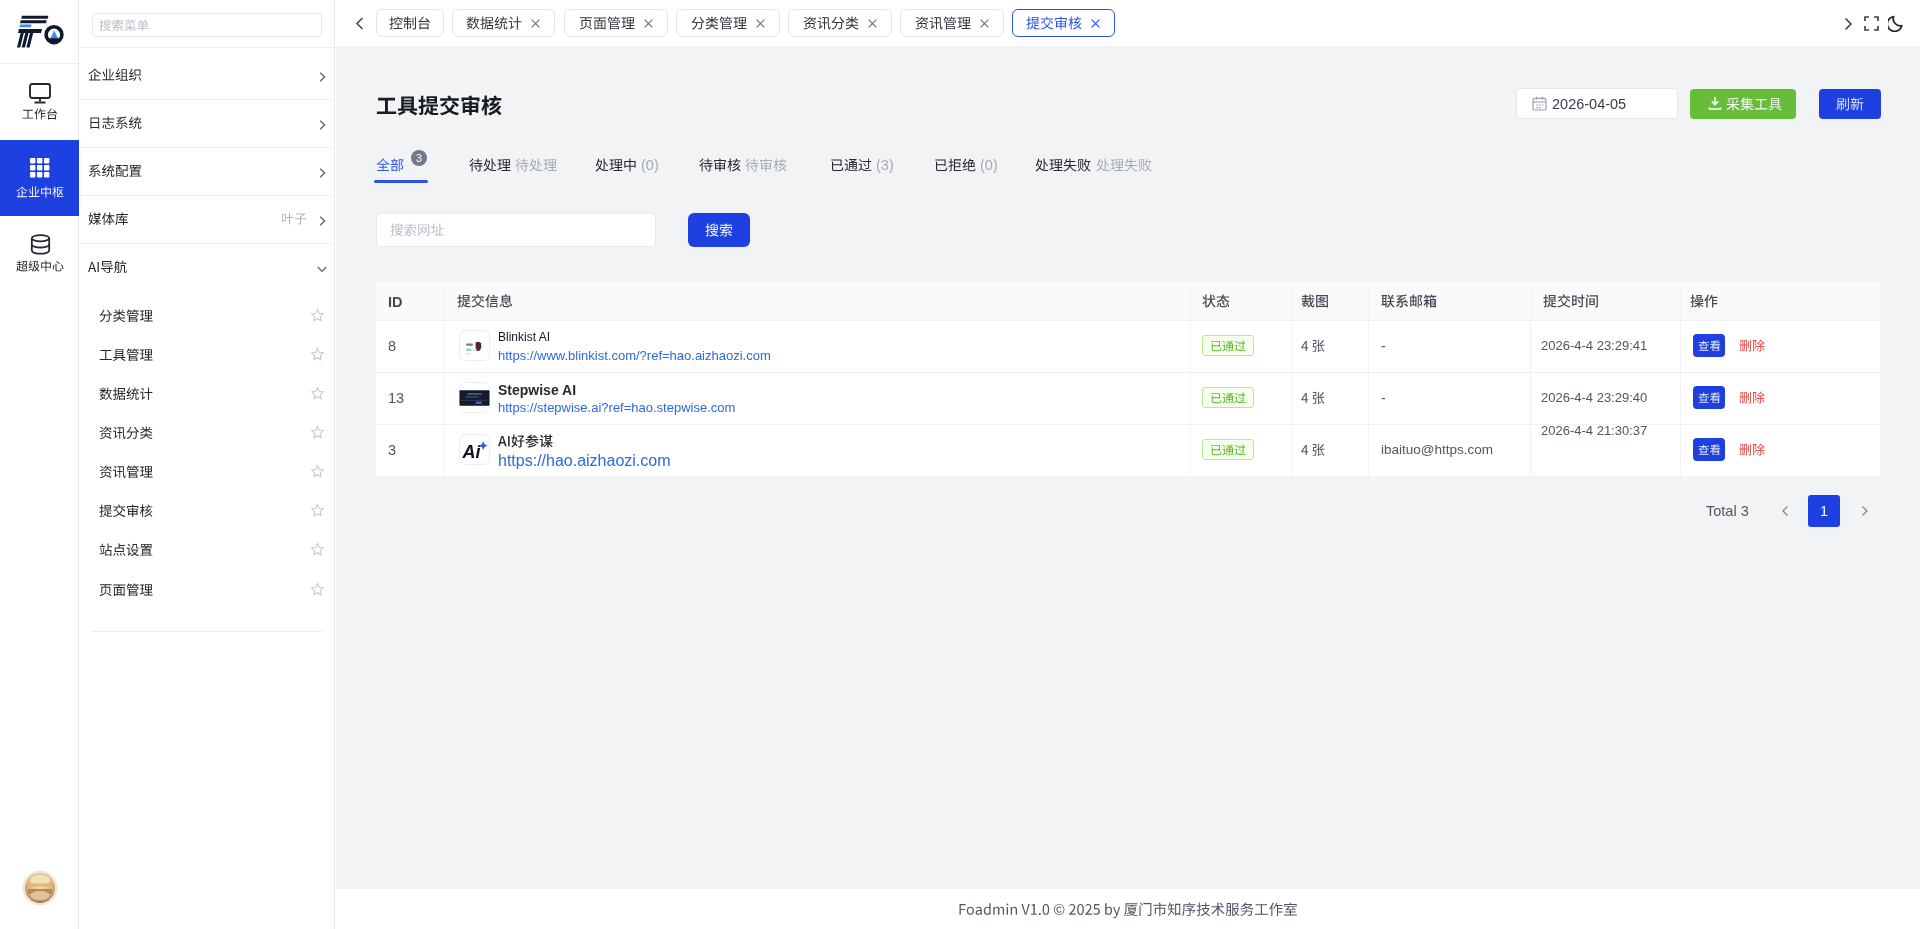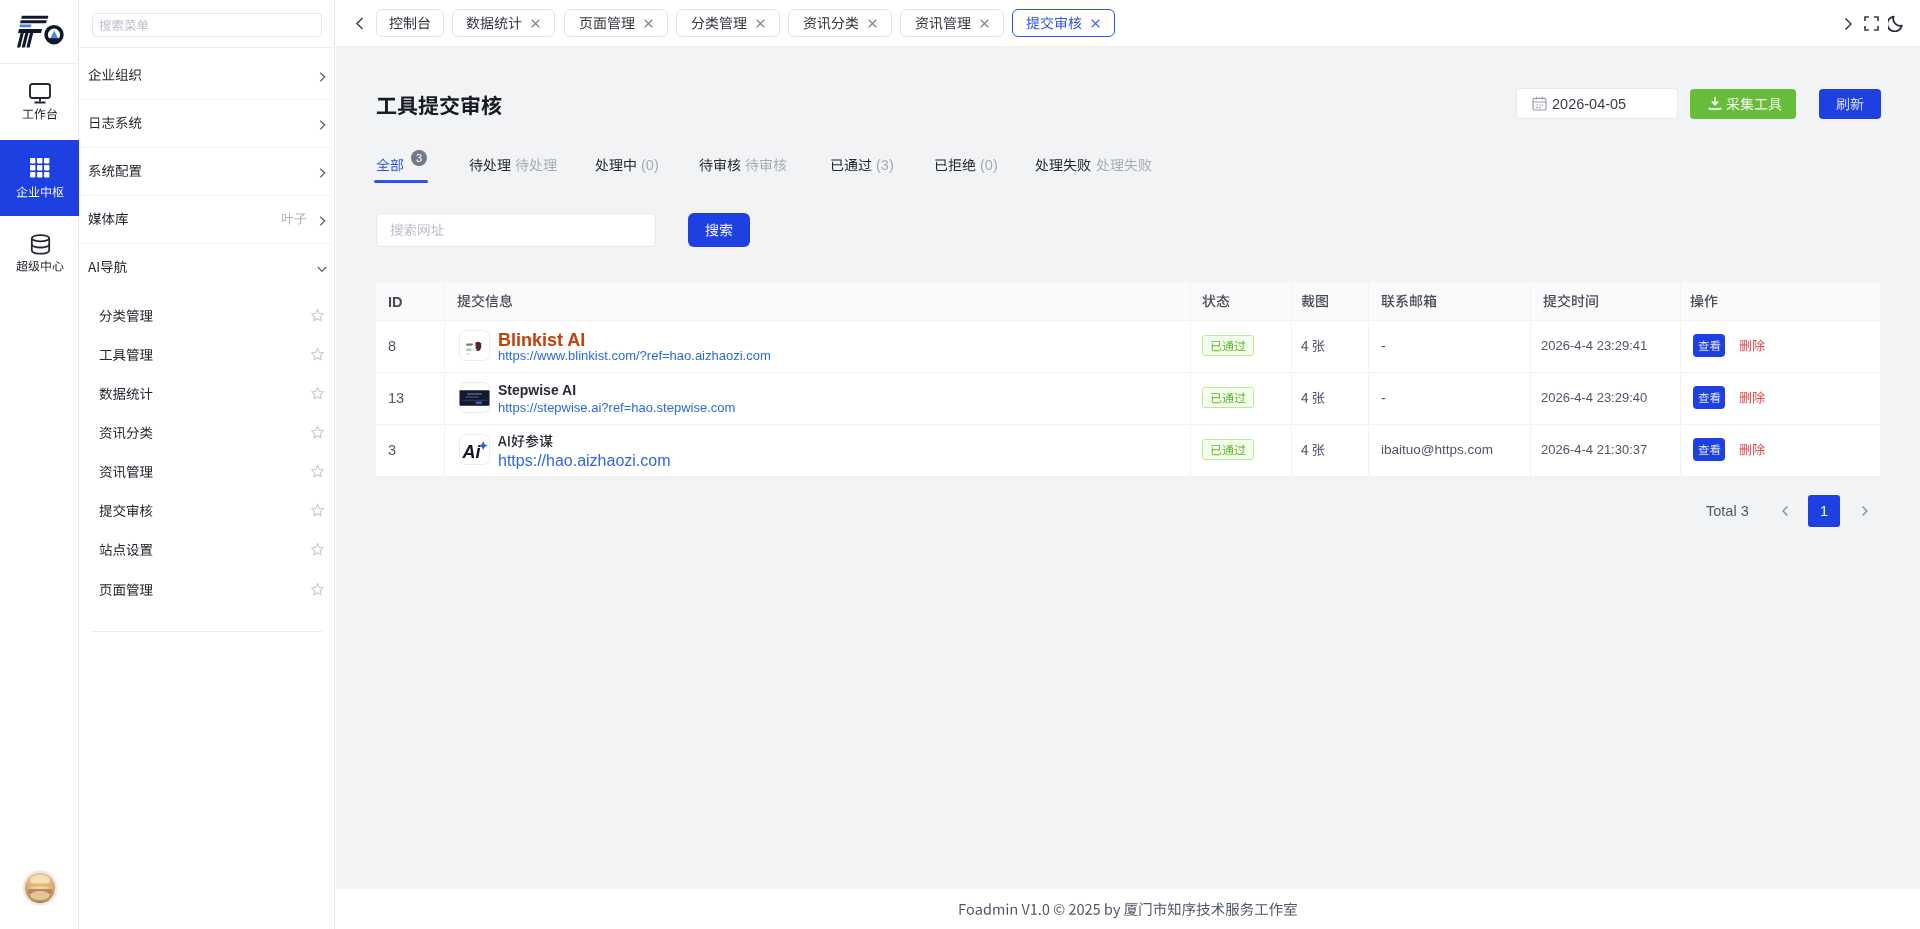--- a/index.html
+++ b/index.html
@@ -417,21 +417,21 @@
     </div>
 <div class="abs" style="left:52px;top:337.5px;font-size:14.5px;color:#4e5564">8</div>
 <div class="abs" style="left:123px;top:330.0px"><svg width="31" height="31" viewBox="0 0 31 31">
         <rect x="0.5" y="0.5" width="30" height="30" rx="6" fill="#fff" stroke="#ececf0"></rect>
 <rect x="7" y="13.5" width="7" height="2.2" rx="1.1" fill="#6d8279"></rect>
 <rect x="7" y="18.5" width="5.5" height="2.6" rx="1.2" fill="#9fd3b4"></rect>
 <rect x="7" y="23" width="4" height="1.6" rx="0.8" fill="#cfe8da"></rect>
 <path d="M16.5 12.5 q4 -2 5.5 0.8 q1.2 3.2 -1 7 q-2.2 1.4 -4.2 0.2 Z" fill="#54272e"></path>
 <rect x="12" y="19" width="6" height="1.4" rx="0.7" fill="#d8ebe0"></rect>
       </svg></div>
-<div class="abs" style="left:162px;top:330.0px;font-size:18px;font-weight:bold;color:#c2410c">Blinkist AI</div>
+<div class="abs" style="left:162px;top:330.0px;font-size:12px;font-weight:normal;color:#0f172a">Blinkist AI</div>
 <div class="abs" style="left:162px;top:347.5px;font-size:13px;color:#2b69e0">https://www.blinkist.com/?ref=hao.aizhaozi.com</div>
 <div class="abs" style="left:866px;top:335.0px">
       <div style="width:52px;height:21px;background:#f6ffed;border:1px solid #b7eb8f;border-radius:3px;display:flex;align-items:center;justify-content:center">
         <svg width="36.0" height="12" viewBox="0 0 36.0 12" style="overflow:visible;display:block">
           <path d="M1.1 1.2V2.1H9.0V5.3H2.7V3.3H1.8V9.3C1.8 10.8 2.4 11.2 4.3 11.2C4.8 11.2 8.3 11.2 8.8 11.2C10.8 11.2 11.2 10.5 11.4 8.3C11.2 8.3 10.8 8.1 10.5 7.9C10.3 9.9 10.1 10.3 8.8 10.3C8.0 10.3 4.9 10.3 4.3 10.3C2.9 10.3 2.7 10.1 2.7 9.3V6.2H9.0V6.8H9.9V1.2Z M12.8 1.5C13.5 2.1 14.4 3.0 14.8 3.5L15.5 2.9C15.0 2.4 14.1 1.5 13.4 1.0ZM15.1 5.0H12.5V5.8H14.2V9.2C13.7 9.5 13.1 10.0 12.5 10.7L13.0 11.4C13.6 10.6 14.2 9.9 14.6 9.9C14.9 9.9 15.3 10.3 15.8 10.6C16.7 11.1 17.7 11.2 19.1 11.2C20.4 11.2 22.5 11.2 23.4 11.1C23.4 10.9 23.5 10.5 23.6 10.2C22.4 10.4 20.6 10.5 19.2 10.5C17.8 10.5 16.8 10.4 16.0 9.9C15.6 9.6 15.3 9.4 15.1 9.3ZM16.4 0.9V1.6H21.4C21.0 2.0 20.3 2.4 19.7 2.7C19.2 2.4 18.5 2.1 18.0 2.0L17.4 2.5C18.2 2.7 19.0 3.1 19.8 3.5H16.4V9.7H17.2V7.7H19.2V9.7H20.1V7.7H22.1V8.8C22.1 9.0 22.1 9.0 21.9 9.0C21.8 9.0 21.3 9.0 20.7 9.0C20.8 9.2 20.9 9.5 21.0 9.7C21.8 9.7 22.3 9.7 22.6 9.6C22.9 9.5 23.0 9.3 23.0 8.8V3.5H21.4C21.2 3.3 20.9 3.2 20.5 3.0C21.4 2.6 22.4 1.9 23.0 1.3L22.4 0.9L22.3 0.9ZM22.1 4.2V5.2H20.1V4.2ZM17.2 5.9H19.2V7.0H17.2ZM17.2 5.2V4.2H19.2V5.2ZM22.1 5.9V7.0H20.1V5.9Z M24.9 1.3C25.6 1.9 26.4 2.8 26.7 3.3L27.5 2.8C27.1 2.2 26.3 1.4 25.6 0.8ZM28.6 4.8C29.2 5.6 29.9 6.6 30.3 7.3L31.0 6.8C30.7 6.2 29.9 5.2 29.3 4.4ZM27.1 5.0H24.6V5.8H26.3V9.0C25.7 9.2 25.1 9.7 24.4 10.4L25.1 11.2C25.7 10.4 26.3 9.7 26.7 9.7C26.9 9.7 27.3 10.1 27.8 10.4C28.7 11.0 29.7 11.1 31.2 11.1C32.3 11.1 34.4 11.0 35.3 11.0C35.3 10.7 35.5 10.2 35.6 10.0C34.4 10.1 32.6 10.2 31.2 10.2C29.8 10.2 28.8 10.1 28.0 9.6C27.6 9.4 27.4 9.2 27.1 9.0ZM32.6 0.5V2.6H28.0V3.5H32.6V8.3C32.6 8.5 32.6 8.5 32.3 8.5C32.1 8.6 31.2 8.6 30.4 8.5C30.5 8.8 30.6 9.2 30.7 9.4C31.8 9.4 32.5 9.4 33.0 9.3C33.4 9.1 33.6 8.9 33.6 8.3V3.5H35.2V2.6H33.6V0.5Z" fill="#59b625"></path>
         </svg>
       </div>
     </div>
 <div style="position:absolute;left:965px;top:338.5px">
       <svg width="24.0" height="13.5" viewBox="0 0 24.0 13.5" style="overflow:visible;display:block">
@@ -507,21 +507,21 @@
           <path d="M1.1 1.2V2.1H9.0V5.3H2.7V3.3H1.8V9.3C1.8 10.8 2.4 11.2 4.3 11.2C4.8 11.2 8.3 11.2 8.8 11.2C10.8 11.2 11.2 10.5 11.4 8.3C11.2 8.3 10.8 8.1 10.5 7.9C10.3 9.9 10.1 10.3 8.8 10.3C8.0 10.3 4.9 10.3 4.3 10.3C2.9 10.3 2.7 10.1 2.7 9.3V6.2H9.0V6.8H9.9V1.2Z M12.8 1.5C13.5 2.1 14.4 3.0 14.8 3.5L15.5 2.9C15.0 2.4 14.1 1.5 13.4 1.0ZM15.1 5.0H12.5V5.8H14.2V9.2C13.7 9.5 13.1 10.0 12.5 10.7L13.0 11.4C13.6 10.6 14.2 9.9 14.6 9.9C14.9 9.9 15.3 10.3 15.8 10.6C16.7 11.1 17.7 11.2 19.1 11.2C20.4 11.2 22.5 11.2 23.4 11.1C23.4 10.9 23.5 10.5 23.6 10.2C22.4 10.4 20.6 10.5 19.2 10.5C17.8 10.5 16.8 10.4 16.0 9.9C15.6 9.6 15.3 9.4 15.1 9.3ZM16.4 0.9V1.6H21.4C21.0 2.0 20.3 2.4 19.7 2.7C19.2 2.4 18.5 2.1 18.0 2.0L17.4 2.5C18.2 2.7 19.0 3.1 19.8 3.5H16.4V9.7H17.2V7.7H19.2V9.7H20.1V7.7H22.1V8.8C22.1 9.0 22.1 9.0 21.9 9.0C21.8 9.0 21.3 9.0 20.7 9.0C20.8 9.2 20.9 9.5 21.0 9.7C21.8 9.7 22.3 9.7 22.6 9.6C22.9 9.5 23.0 9.3 23.0 8.8V3.5H21.4C21.2 3.3 20.9 3.2 20.5 3.0C21.4 2.6 22.4 1.9 23.0 1.3L22.4 0.9L22.3 0.9ZM22.1 4.2V5.2H20.1V4.2ZM17.2 5.9H19.2V7.0H17.2ZM17.2 5.2V4.2H19.2V5.2ZM22.1 5.9V7.0H20.1V5.9Z M24.9 1.3C25.6 1.9 26.4 2.8 26.7 3.3L27.5 2.8C27.1 2.2 26.3 1.4 25.6 0.8ZM28.6 4.8C29.2 5.6 29.9 6.6 30.3 7.3L31.0 6.8C30.7 6.2 29.9 5.2 29.3 4.4ZM27.1 5.0H24.6V5.8H26.3V9.0C25.7 9.2 25.1 9.7 24.4 10.4L25.1 11.2C25.7 10.4 26.3 9.7 26.7 9.7C26.9 9.7 27.3 10.1 27.8 10.4C28.7 11.0 29.7 11.1 31.2 11.1C32.3 11.1 34.4 11.0 35.3 11.0C35.3 10.7 35.5 10.2 35.6 10.0C34.4 10.1 32.6 10.2 31.2 10.2C29.8 10.2 28.8 10.1 28.0 9.6C27.6 9.4 27.4 9.2 27.1 9.0ZM32.6 0.5V2.6H28.0V3.5H32.6V8.3C32.6 8.5 32.6 8.5 32.3 8.5C32.1 8.6 31.2 8.6 30.4 8.5C30.5 8.8 30.6 9.2 30.7 9.4C31.8 9.4 32.5 9.4 33.0 9.3C33.4 9.1 33.6 8.9 33.6 8.3V3.5H35.2V2.6H33.6V0.5Z" fill="#59b625"></path>
         </svg>
       </div>
     </div>
 <div style="position:absolute;left:965px;top:442.5px">
       <svg width="24.0" height="13.5" viewBox="0 0 24.0 13.5" style="overflow:visible;display:block">
         <path d="M4.6 11.9H5.8V9.2H7.1V8.2H5.8V2.0H4.4L0.3 8.3V9.2H4.6ZM4.6 8.2H1.6L3.8 4.8C4.1 4.3 4.4 3.8 4.6 3.3H4.7C4.6 3.8 4.6 4.6 4.6 5.1Z M21.9 1.1C21.2 2.5 19.9 3.8 18.6 4.7C18.8 4.8 19.2 5.2 19.4 5.4C20.7 4.4 22.1 3.0 22.9 1.4ZM12.1 4.1C12.0 5.4 11.9 7.1 11.7 8.2H14.4C14.3 10.6 14.1 11.6 13.9 11.8C13.7 12.0 13.6 12.0 13.4 12.0C13.1 12.0 12.5 12.0 11.8 11.9C11.9 12.2 12.1 12.6 12.1 12.8C12.8 12.9 13.4 12.9 13.8 12.8C14.2 12.8 14.5 12.7 14.7 12.4C15.1 12.0 15.3 10.9 15.4 7.7C15.4 7.6 15.5 7.3 15.5 7.3H12.8C12.8 6.6 12.9 5.8 13.0 5.0H15.4V1.1H11.8V2.0H14.4V4.1ZM16.9 13.0C17.1 12.8 17.5 12.7 20.2 11.5C20.2 11.3 20.1 10.9 20.1 10.6L18.1 11.4V6.8H19.4C20.0 9.4 21.2 11.6 22.9 12.8C23.1 12.5 23.4 12.2 23.6 11.9C22.0 11.0 20.9 9.0 20.4 6.8H23.4V5.8H18.1V0.8H17.1V5.8H15.6V6.8H17.1V11.2C17.1 11.8 16.7 12.0 16.5 12.2C16.6 12.4 16.8 12.8 16.9 13.0Z" fill="#4e5564"></path>
       </svg>
     </div>
 <div class="abs" style="left:1045px;top:441.5px;font-size:13.5px;color:#4e5564">ibaituo@https.com</div>
-<div class="abs" style="left:1205px;top:442.0px;font-size:13px;color:#4e5564">2026-4-4 21:30:37</div>
+<div class="abs" style="left:1205px;top:423px;font-size:13px;color:#4e5564">2026-4-4 21:30:37</div>
 <div class="abs" style="left:1357px;top:438.0px">
       <div style="width:32px;height:23px;background:#1e40e0;border-radius:4px;display:flex;align-items:center;justify-content:center">
         <svg width="23.0" height="11.5" viewBox="0 0 23.0 11.5" style="overflow:visible;display:block">
           <path d="M3.4 7.6H8.1V8.6H3.4ZM3.4 6.1H8.1V7.0H3.4ZM2.5 5.5V9.2H8.9V5.5ZM0.9 9.9V10.7H10.7V9.9ZM5.3 0.5V1.9H0.7V2.7H4.4C3.4 3.8 1.8 4.8 0.4 5.2C0.6 5.4 0.9 5.7 1.0 5.9C2.5 5.3 4.2 4.1 5.3 2.7V5.1H6.1V2.7C7.2 4.1 8.9 5.3 10.5 5.8C10.6 5.6 10.9 5.3 11.1 5.1C9.6 4.7 8.1 3.7 7.1 2.7H10.9V1.9H6.1V0.5Z M15.3 7.7H20.3V8.5H15.3ZM15.3 7.0V6.3H20.3V7.0ZM15.3 9.1H20.3V9.9H15.3ZM21.0 0.6C19.2 0.9 15.7 1.1 12.9 1.1C12.9 1.3 13.0 1.6 13.0 1.8C14.0 1.8 15.1 1.8 16.2 1.7C16.1 2.0 16.0 2.2 15.9 2.5H13.0V3.2H15.7C15.6 3.5 15.4 3.8 15.3 4.1H12.2V4.8H14.9C14.2 6.0 13.2 7.0 11.9 7.8C12.1 8.0 12.3 8.3 12.4 8.5C13.2 8.0 13.9 7.4 14.5 6.8V11.1H15.3V10.6H20.3V11.1H21.2V5.6H15.4C15.6 5.3 15.7 5.0 15.9 4.8H22.3V4.1H16.2C16.4 3.8 16.5 3.5 16.6 3.2H21.7V2.5H16.9L17.1 1.7C18.8 1.6 20.4 1.4 21.6 1.2Z" fill="#e8ecfb"></path>
         </svg>
       </div>
     </div>
 <div style="position:absolute;left:1403px;top:443.0px">
       <svg width="26.0" height="13" viewBox="0 0 26.0 13" style="overflow:visible;display:block">
         <path d="M9.2 2.0V9.3H10.0V2.0ZM11.1 0.7V11.4C11.1 11.6 11.0 11.6 10.9 11.6C10.7 11.6 10.2 11.6 9.5 11.6C9.7 11.9 9.8 12.2 9.8 12.5C10.6 12.5 11.2 12.5 11.5 12.3C11.8 12.2 12.0 11.9 12.0 11.4V0.7ZM0.6 5.6V6.5H1.4V7.1C1.4 8.7 1.3 10.7 0.5 12.0C0.7 12.1 1.1 12.3 1.2 12.5C2.1 11.1 2.2 8.9 2.2 7.1V6.5H3.4V11.3C3.4 11.4 3.4 11.5 3.2 11.5C3.1 11.5 2.7 11.5 2.2 11.5C2.3 11.7 2.4 12.1 2.5 12.3C3.2 12.3 3.6 12.3 3.9 12.2C4.2 12.0 4.3 11.7 4.3 11.3V6.5H5.2V6.6C5.2 8.3 5.1 10.5 4.4 12.0C4.6 12.1 4.9 12.3 5.1 12.5C5.9 10.9 6.0 8.4 6.0 6.6V6.5H7.2V11.3C7.2 11.4 7.1 11.5 7.0 11.5C6.9 11.5 6.4 11.5 6.0 11.5C6.1 11.7 6.2 12.1 6.2 12.3C6.9 12.3 7.4 12.3 7.6 12.2C7.9 12.0 8.0 11.8 8.0 11.3V6.5H8.7V5.6H8.0V0.9H5.2V5.6H4.3V0.9H1.4V5.6ZM2.2 1.8H3.4V5.6H2.2ZM6.0 1.8H7.2V5.6H6.0Z M19.2 8.6C18.7 9.5 18.1 10.5 17.4 11.2C17.6 11.3 18.0 11.5 18.1 11.7C18.8 11.0 19.5 9.9 20.0 8.8ZM22.9 8.8C23.6 9.7 24.4 10.8 24.8 11.6L25.6 11.1C25.2 10.4 24.4 9.3 23.7 8.5ZM14.0 1.0V12.4H14.9V1.9H16.6C16.2 2.8 15.8 4.0 15.5 4.9C16.5 5.9 16.7 6.8 16.7 7.5C16.7 7.9 16.6 8.3 16.4 8.4C16.3 8.5 16.2 8.5 16.0 8.5C15.8 8.6 15.5 8.6 15.2 8.5C15.3 8.8 15.4 9.1 15.4 9.4C15.7 9.4 16.1 9.4 16.3 9.4C16.6 9.3 16.9 9.3 17.0 9.1C17.4 8.9 17.6 8.3 17.6 7.6C17.6 6.8 17.3 5.8 16.3 4.8C16.8 3.7 17.3 2.5 17.7 1.4L17.1 1.0L16.9 1.0ZM17.8 7.0V7.9H21.2V11.3C21.2 11.5 21.2 11.6 21.0 11.6C20.8 11.6 20.2 11.6 19.4 11.6C19.6 11.8 19.7 12.2 19.8 12.5C20.7 12.5 21.3 12.5 21.7 12.3C22.1 12.2 22.2 11.9 22.2 11.3V7.9H25.4V7.0H22.2V5.4H24.2V4.5H19.0V5.4H21.2V7.0ZM21.6 0.4C20.7 2.0 19.1 3.5 17.5 4.3C17.7 4.5 18.0 4.8 18.1 5.0C19.4 4.3 20.7 3.2 21.6 1.9C22.7 3.3 23.9 4.2 25.0 4.9C25.2 4.7 25.4 4.3 25.7 4.1C24.5 3.5 23.3 2.6 22.1 1.2L22.4 0.8Z" fill="#e64e4e"></path>

